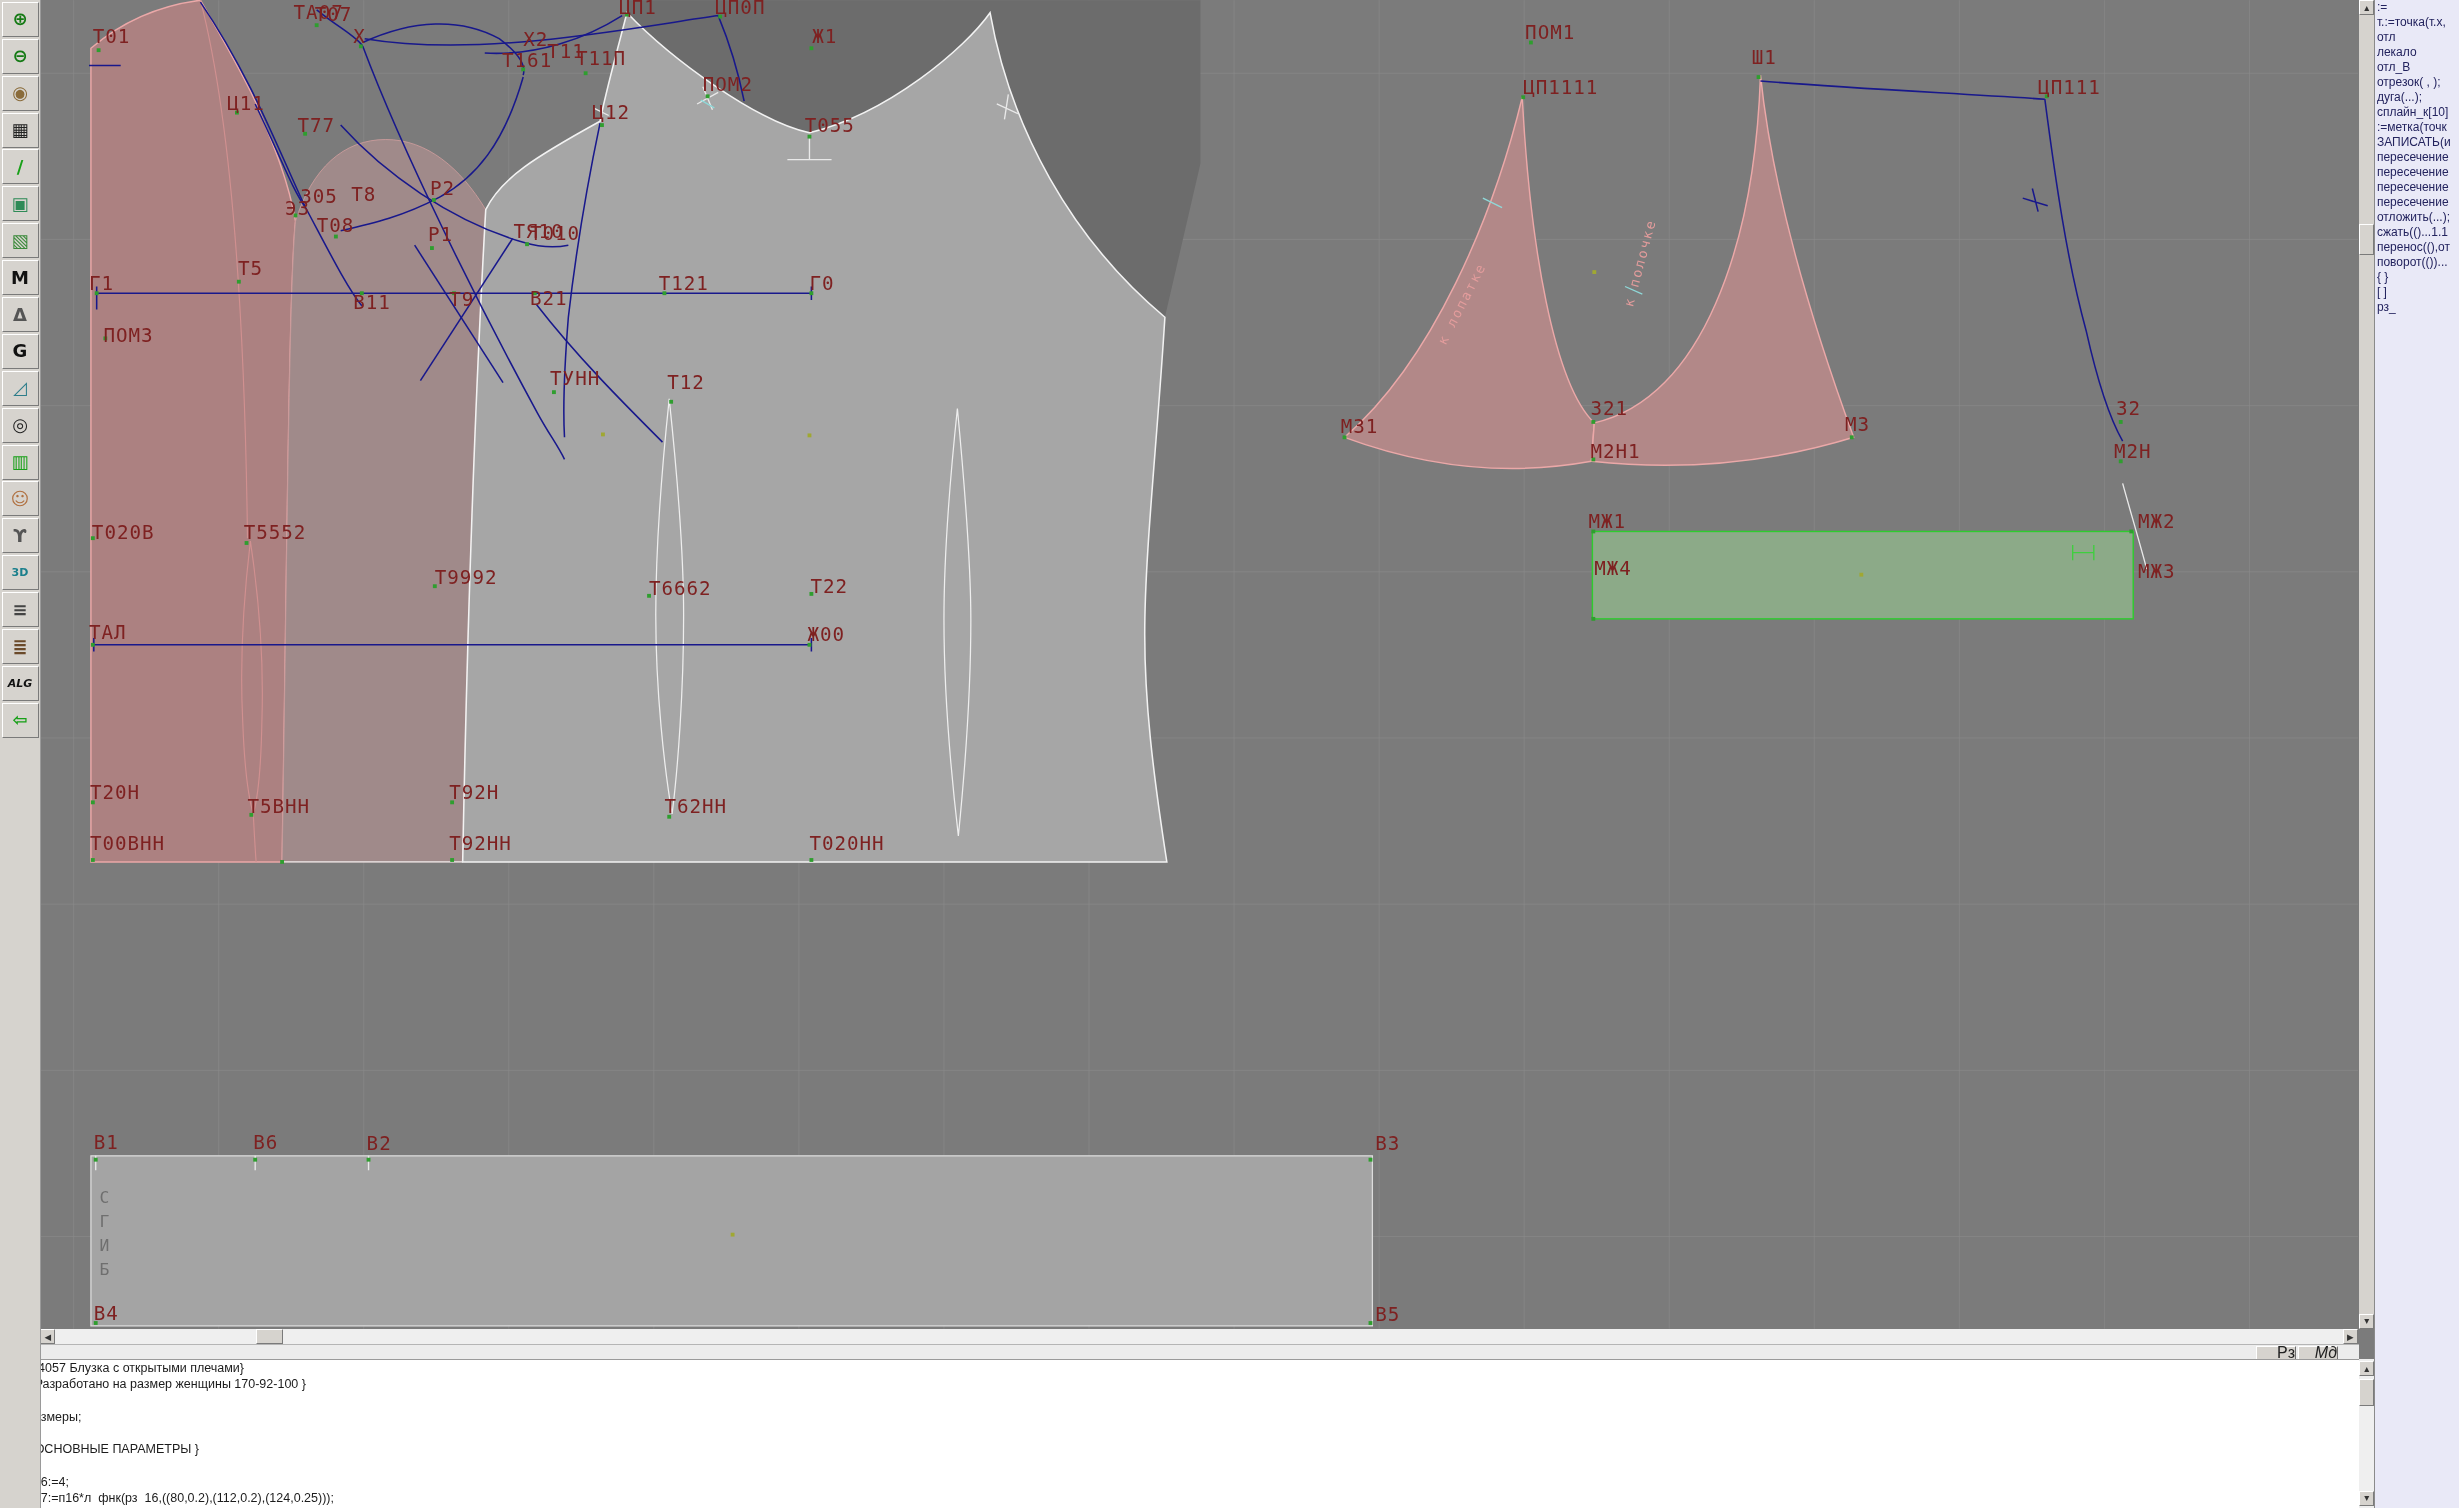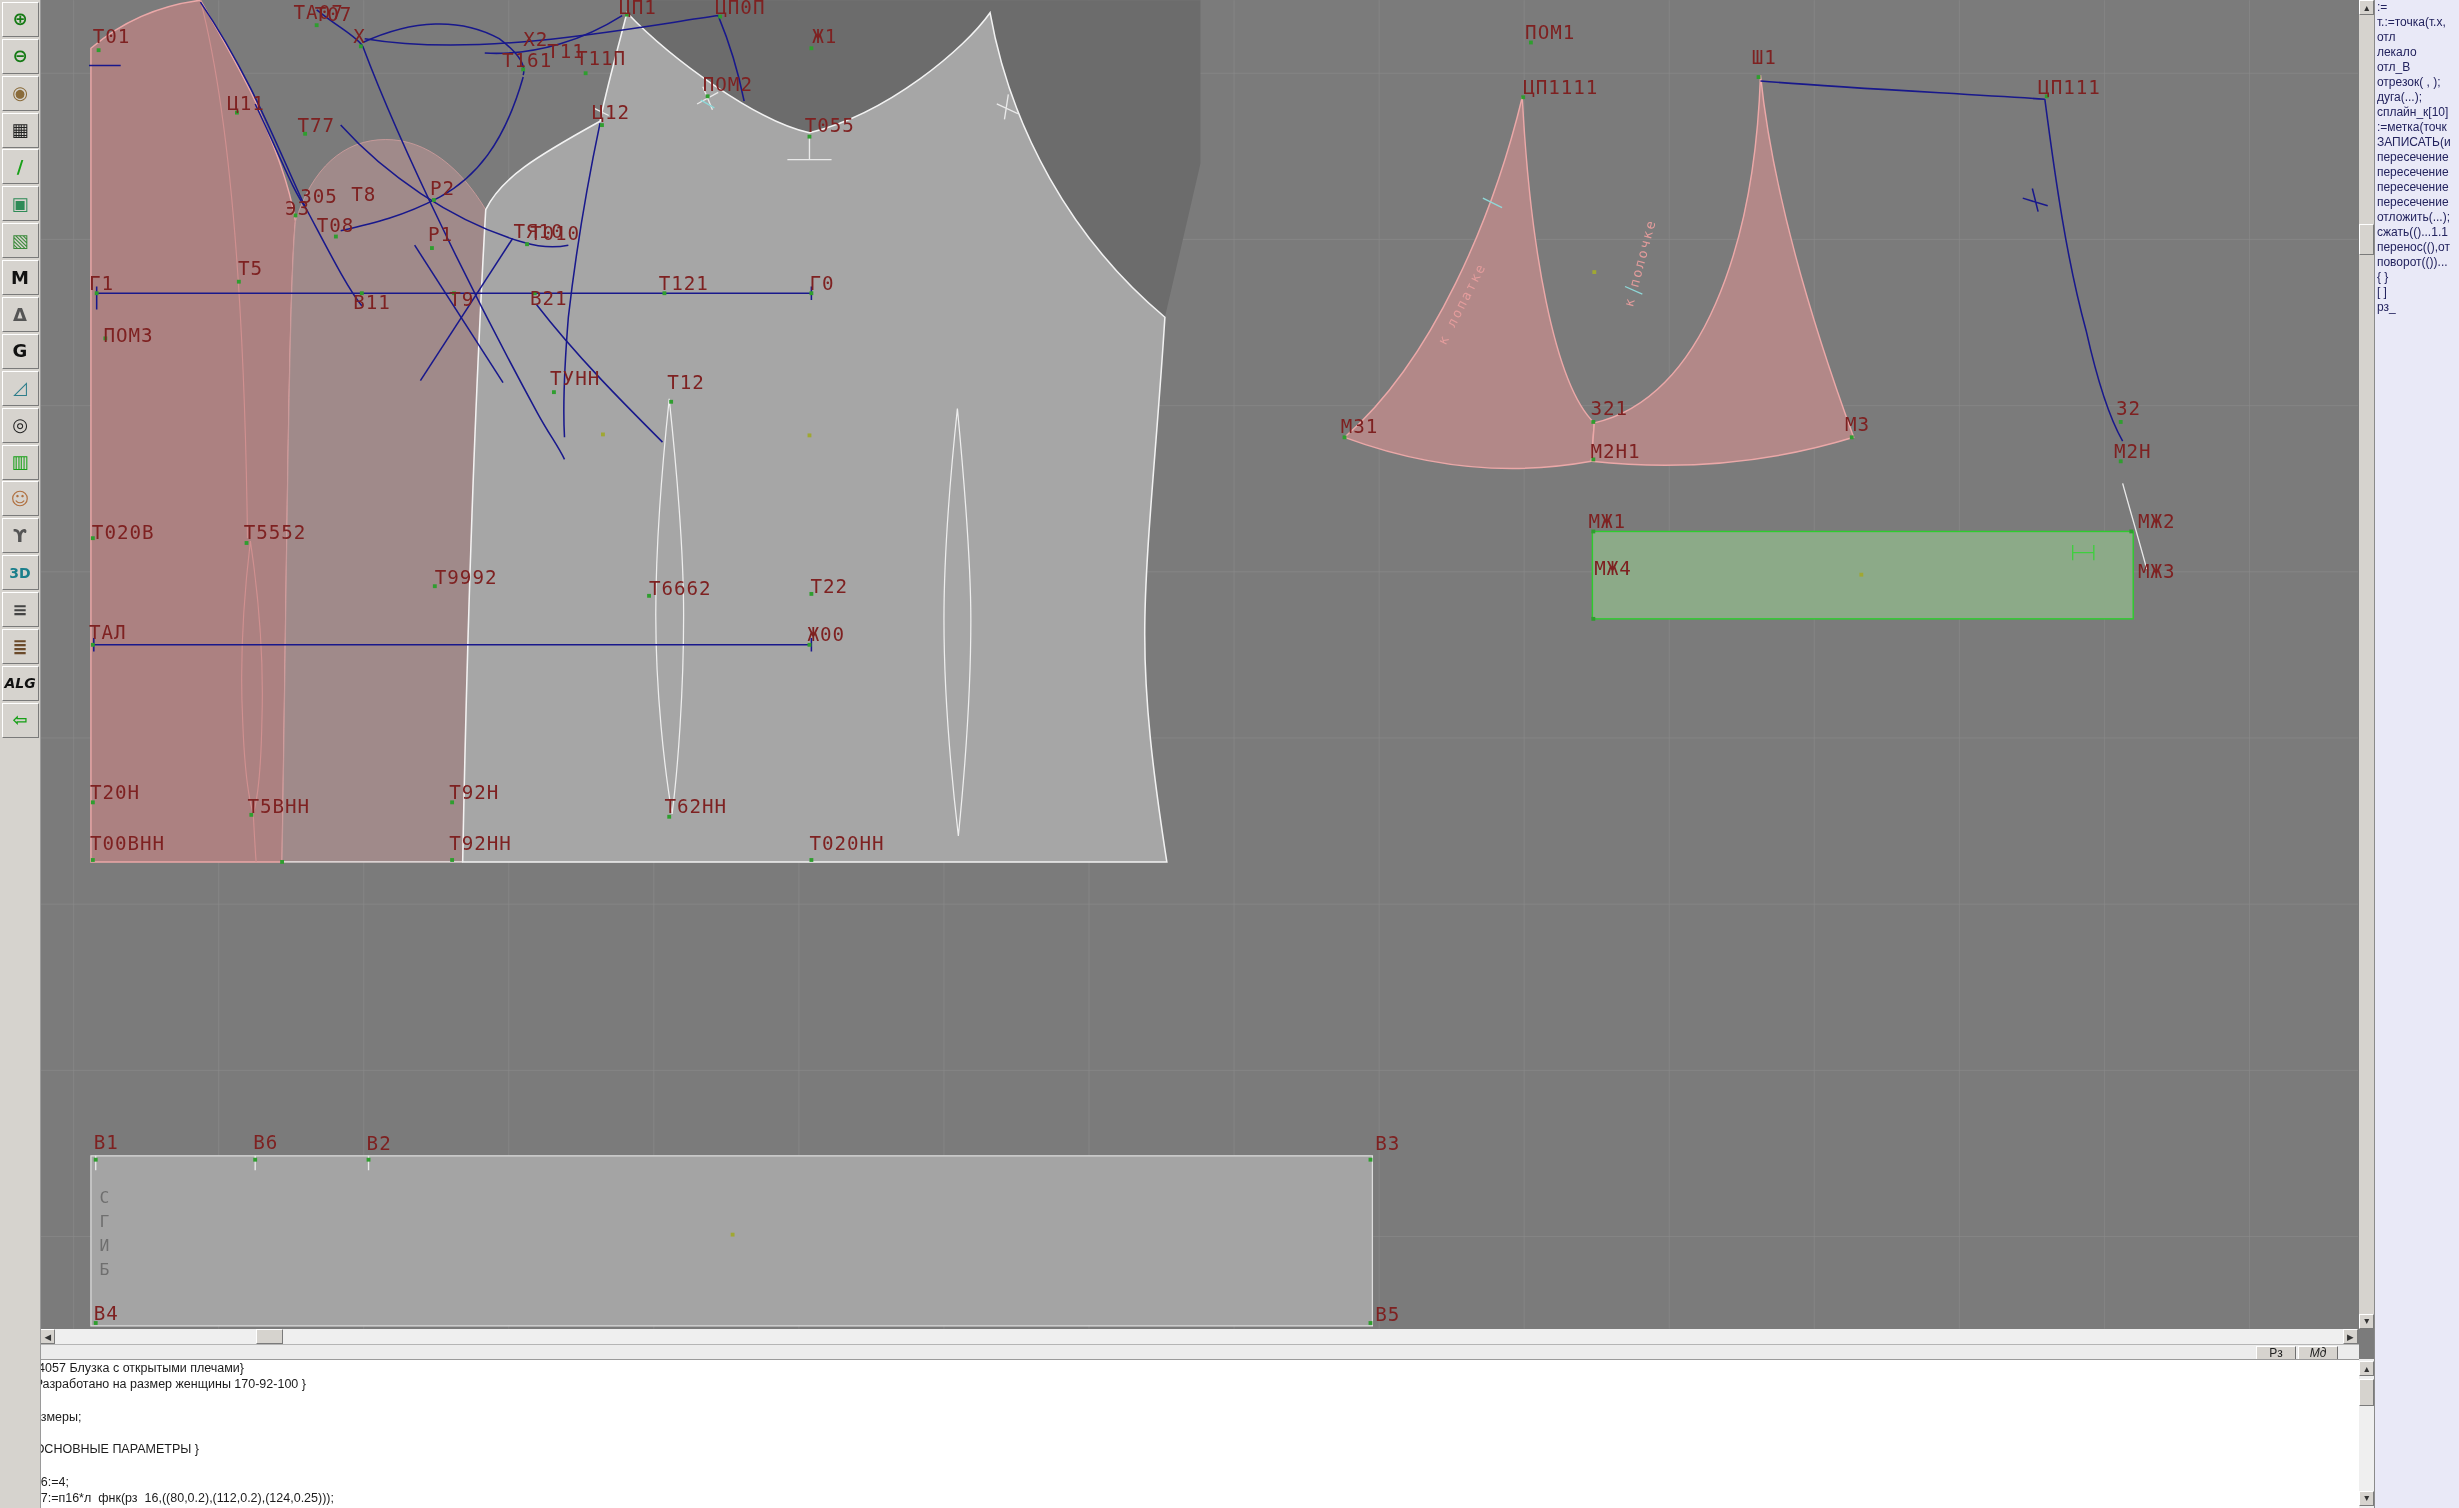--- a/index.html
+++ b/index.html
@@ -5,42 +5,42 @@
   html,body{margin:0;padding:0;background:#505050;}
   #app{position:relative;width:2459px;height:1508px;overflow:hidden;background:#7b7b7b;
        font-family:"Liberation Sans",sans-serif;}
   
   #toolbar{position:absolute;left:0;top:0;width:40px;height:1508px;background:#d6d3ce;
            border-right:1px solid #9a9a9a;z-index:5;}
   .tbicon{position:relative;width:35px;height:33px;margin:1.9px auto 1.9px auto;background:#d6d3ce;
           border:1px solid;border-color:#ffffff #7a7a7a #7a7a7a #ffffff;
           display:flex;align-items:center;justify-content:center;cursor:pointer;}
   .tbicon span{font-size:18px;line-height:1;font-family:"DejaVu Sans",sans-serif;font-weight:bold;}
-  .tbicon span.small{font-size:14px;letter-spacing:0;}
+  .tbicon span.small{font-size:11px;letter-spacing:0;}
   
   #canvas-wrap{position:absolute;left:40px;top:0;width:2318px;height:1329px;background:#7b7b7b;cursor:crosshair;}
   #cv{display:block;}
   .cvlabel{font-family:"DejaVu Sans Mono","Liberation Mono",monospace;font-size:20px;fill:#7e2121;letter-spacing:1px;}
   .pinklabel{font-family:"DejaVu Sans Mono",monospace;font-size:14px;fill:#e39c9c;letter-spacing:2px;}
   .foldlabel{font-family:"DejaVu Sans Mono",monospace;font-size:17px;fill:#6f6f6f;}
   
   .sb{position:absolute;background:#d6d3ce;z-index:4;}
   .sb .arrow{position:absolute;background:#d6d3ce;border:1px solid;border-color:#ffffff #7a7a7a #7a7a7a #ffffff;
              font-size:8.6px;color:#333;display:flex;align-items:center;justify-content:center;cursor:pointer;}
   .sb .thumb{position:absolute;background:#d6d3ce;border:1px solid;border-color:#ffffff #7a7a7a #7a7a7a #ffffff;cursor:grab;}
   #hscroll{left:40px;top:1329px;width:2318px;height:15.4px;background:#efefef;}
   #vscroll{left:2359px;top:0;width:15.4px;height:1329px;}
   #edscroll{left:2359px;top:1359px;width:15.4px;height:149px;background:#efefef;}
   
   #statusbar{position:absolute;left:0;top:1344px;width:2359px;height:15.4px;background:#ececec;
              border-top:1px solid #b5b5b5;font-size:11.5px;color:#000;}
   #status-zero{position:absolute;left:35px;top:1px;}
   .minibtn{position:absolute;top:1px;height:13.4px;width:38px;background:#d6d3ce;
            border:1px solid;border-color:#ffffff #6f6f6f #6f6f6f #ffffff;
-           font-size:12px;text-align:center;line-height:12.5px;cursor:pointer;color:#222;}
+           font-size:16px;text-align:right;line-height:12.5px;cursor:pointer;color:#222;}
   
   #editor{position:absolute;left:0;top:1359px;width:2359px;height:149px;background:#ffffff;
           border-top:1px solid #9a9a9a;overflow:hidden;}
   #editor .line{padding-left:27px;font-size:12.5px;line-height:16.3px;color:#1c1c1c;white-space:pre;
                 font-family:"Liberation Sans",sans-serif;}
   
   #rightpanel{position:absolute;left:2374px;top:0;width:86px;height:1508px;background:#e9e9f7;
               border-left:1px solid #8a8a8a;z-index:6;}
   #rightpanel .item{font-size:12px;line-height:15px;color:#23235e;padding-left:1.9px;white-space:nowrap;
                     overflow:hidden;cursor:pointer;font-family:"Liberation Sans",sans-serif;}

